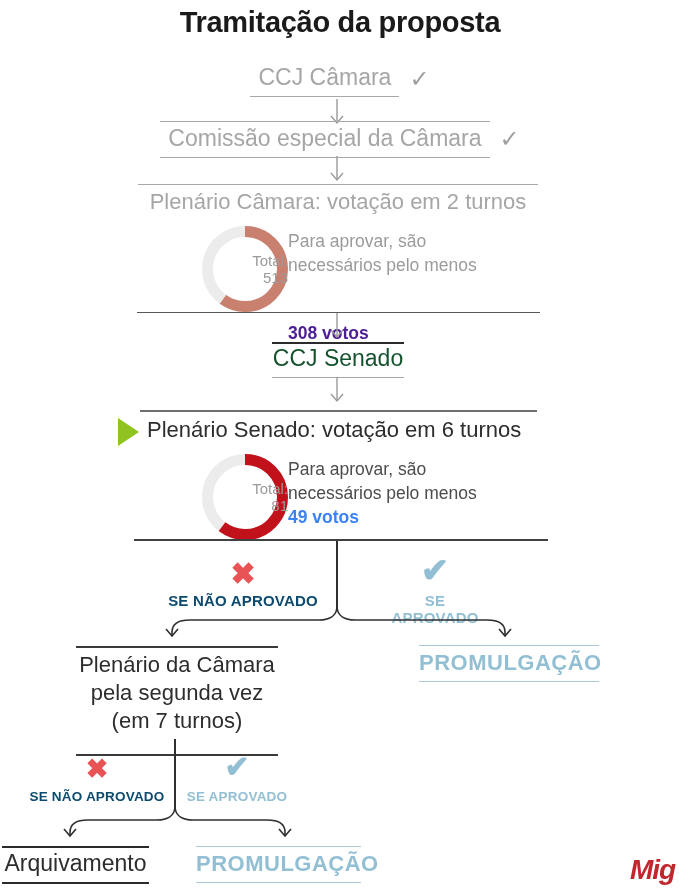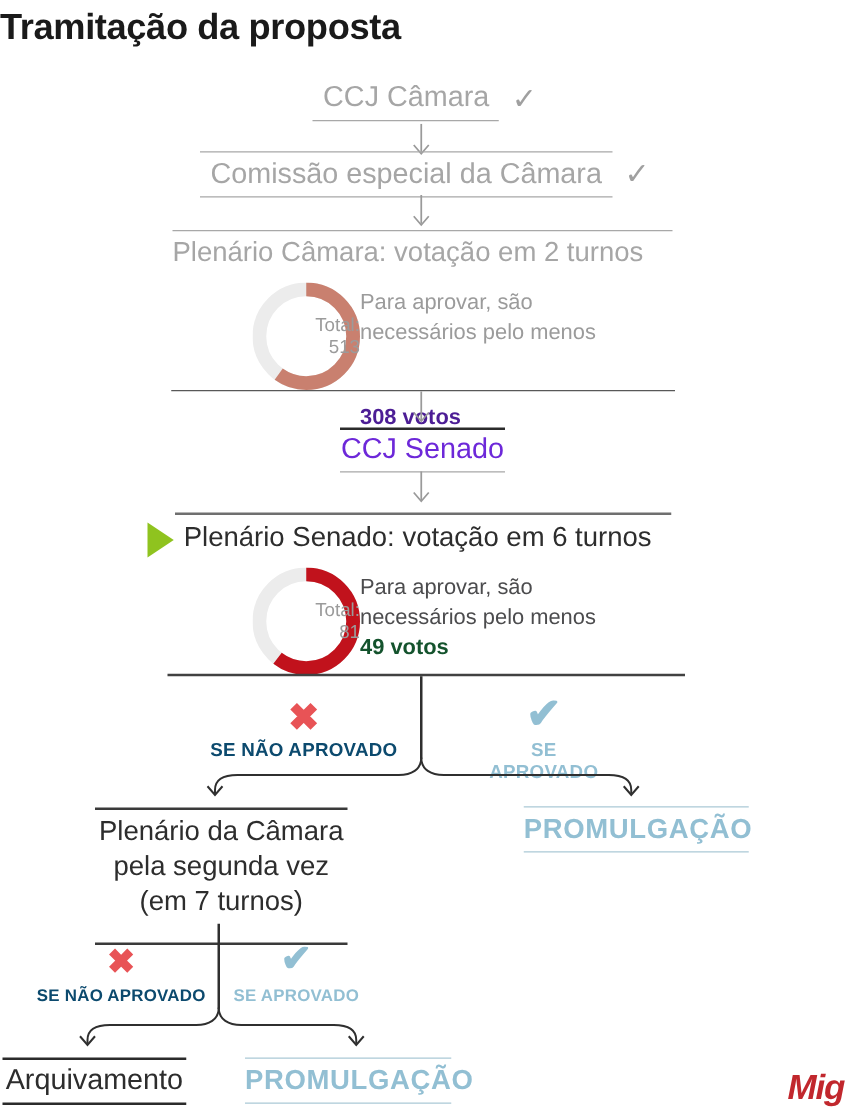--- a/index.html
+++ b/index.html
@@ -1,53 +1,53 @@
 <!DOCTYPE html>
 <html><head>
 <meta charset="utf-8">
 <style>
   html,body{margin:0;padding:0;background:#ffffff;}
   #page{position:relative;width:680px;height:894px;background:#fff;overflow:hidden;
         font-family:"Liberation Sans",sans-serif;}
   .abs{position:absolute;}
   
-  #title{top:6px;left:0;width:680px;text-align:left;font-size:29px;font-weight:800;
+  #title{top:6px;left:0;width:680px;text-align:center;font-size:29px;font-weight:800;
          color:#1a1a1a;letter-spacing:-0.3px;}
   
   .stepwrap{left:0;width:680px;display:flex;justify-content:center;align-items:flex-start;
             color:#a6a6a6;font-size:23px;font-weight:300;}
   .stepwrap .lbl{padding:0 8px 5px;border-bottom:1px solid #a8a8a8;}
   .stepwrap .lbl.boxed{border-top:1px solid #a8a8a8;padding-top:3px;}
   .stepwrap .chk{margin-left:10px;font-size:24px;color:#a0a0a0;padding-top:1px;}
   .garrow{width:18px;height:27px;}
   .garrow svg{display:block;}
-  .hdr{border-top:1px solid #a8a8a8;padding-top:4px;
+  .hdr{border-top:1px solid #a8a8a8;text-align:center;padding-top:4px;
        font-size:22px;font-weight:300;color:#a6a6a6;}
   
   .donut{width:86px;height:86px;}
   .donut svg{display:block;}
   .track{fill:none;stroke:#ececec;stroke-width:11;}
   .arc{fill:none;stroke-width:11;}
   .arc1{stroke:#c9806f;}
   .arc2{stroke:#c1121c;}
   .donut-center{position:absolute;left:0;top:0;width:86px;height:86px;display:flex;
                 flex-direction:column;align-items:flex-end;justify-content:center;
                 font-size:15px;line-height:17px;color:#9b9b9b;font-weight:300;}
   .caption{font-size:17.5px;line-height:24px;font-weight:300;}
   .cap-gray{color:#9b9b9b;}
   .cap-gray .b{font-weight:700;color:#4c1d95;margin-top:44px;}
   .cap-dark{color:#4c4c4e;}
-  .cap-dark .b{font-weight:700;color:#14532d;}
+  .cap-dark .b{font-weight:700;color:#3b82f6;}
   
   .hline{height:0;border-top:1px solid #585858;}
   .vline{width:2px;background:#2f2f2f;}
   
   #ccj-senado{left:272px;top:342px;width:132px;border-top:2px solid #2b2b2b;
               border-bottom:1px solid #a8a8a8;text-align:center;font-size:23px;
-              font-weight:300;color:#6d28d9;padding:1px 0 5px;}
+              font-weight:300;color:#14532d;padding:1px 0 5px;}
   
   #senado-line{left:140px;top:410px;width:397px;border-top:2px solid #6f6f6f;}
   #active-marker{left:118px;top:418px;width:0;height:0;border-top:14px solid transparent;
                  border-bottom:14px solid transparent;border-left:21px solid #8fc31f;}
   #senado-label{left:147px;top:417px;width:420px;font-size:22px;color:#2d2d2d;}
   
   .xicon{color:#e85356;font-weight:700;text-align:center;}
   .vicon{color:#92bfd3;font-weight:700;text-align:center;}
   .blabel{font-weight:800;text-align:center;letter-spacing:0.2px;}
   .blabel.no{color:#0c4a6e;}

